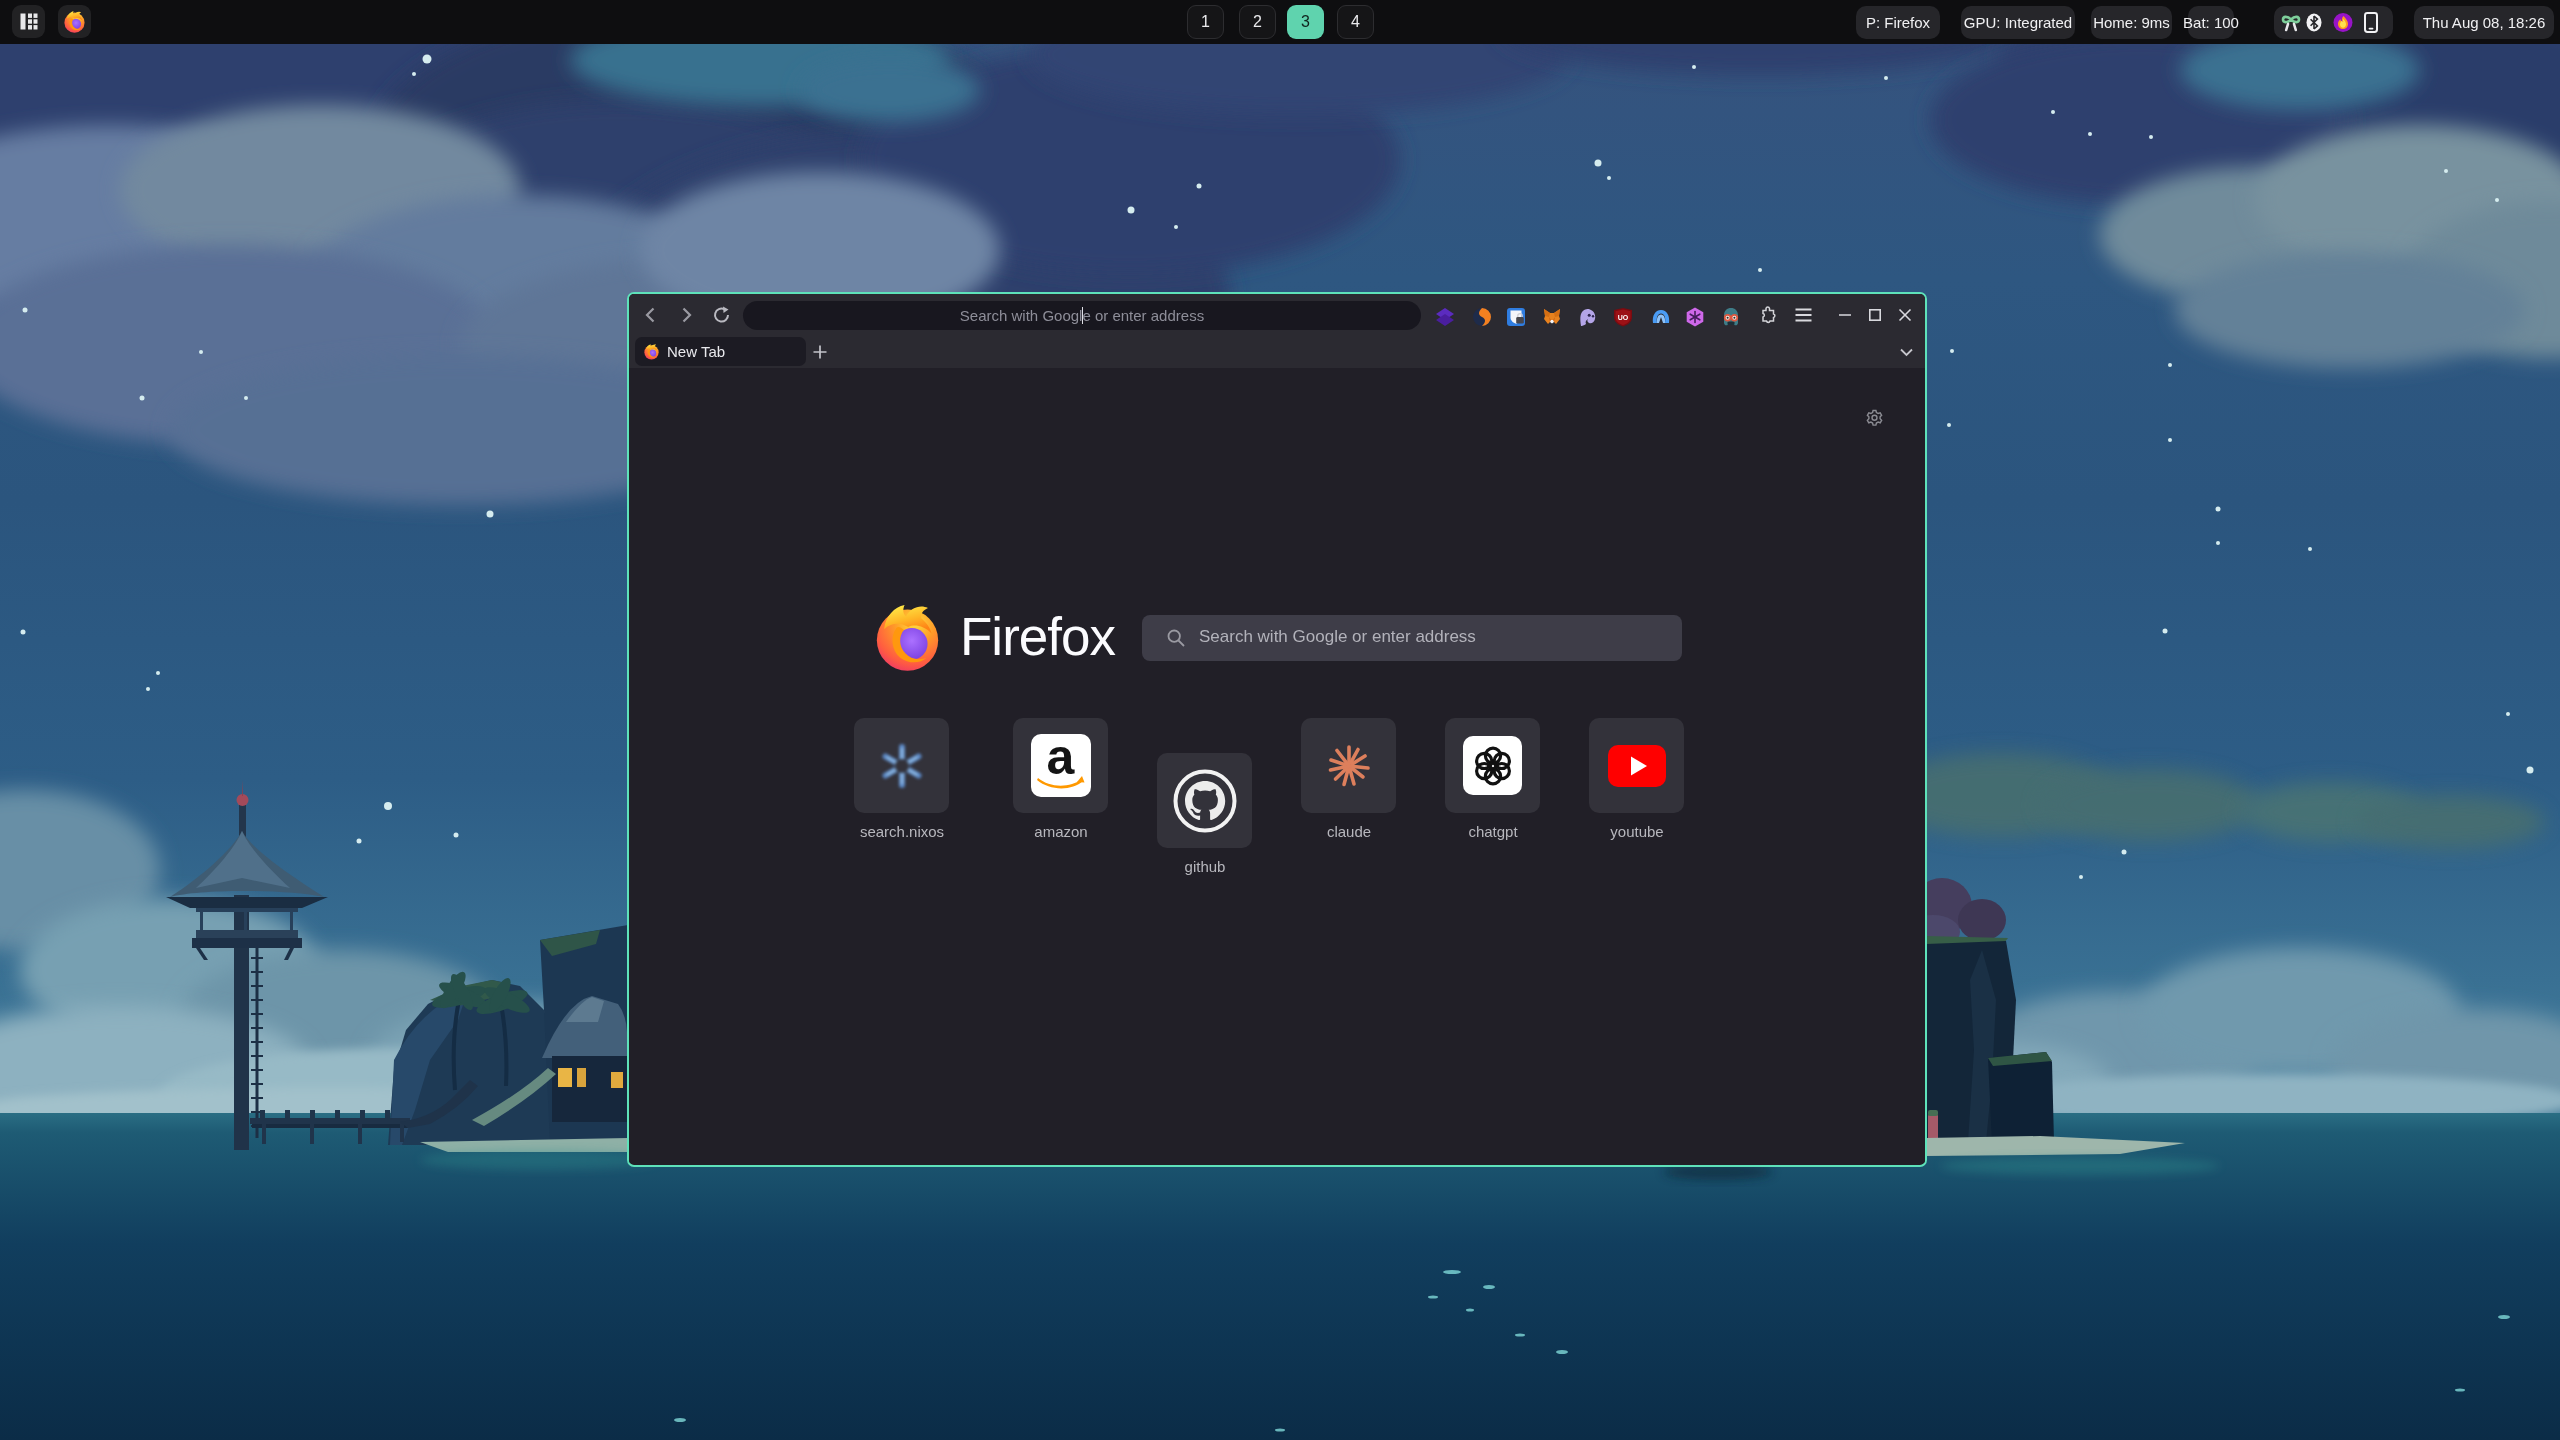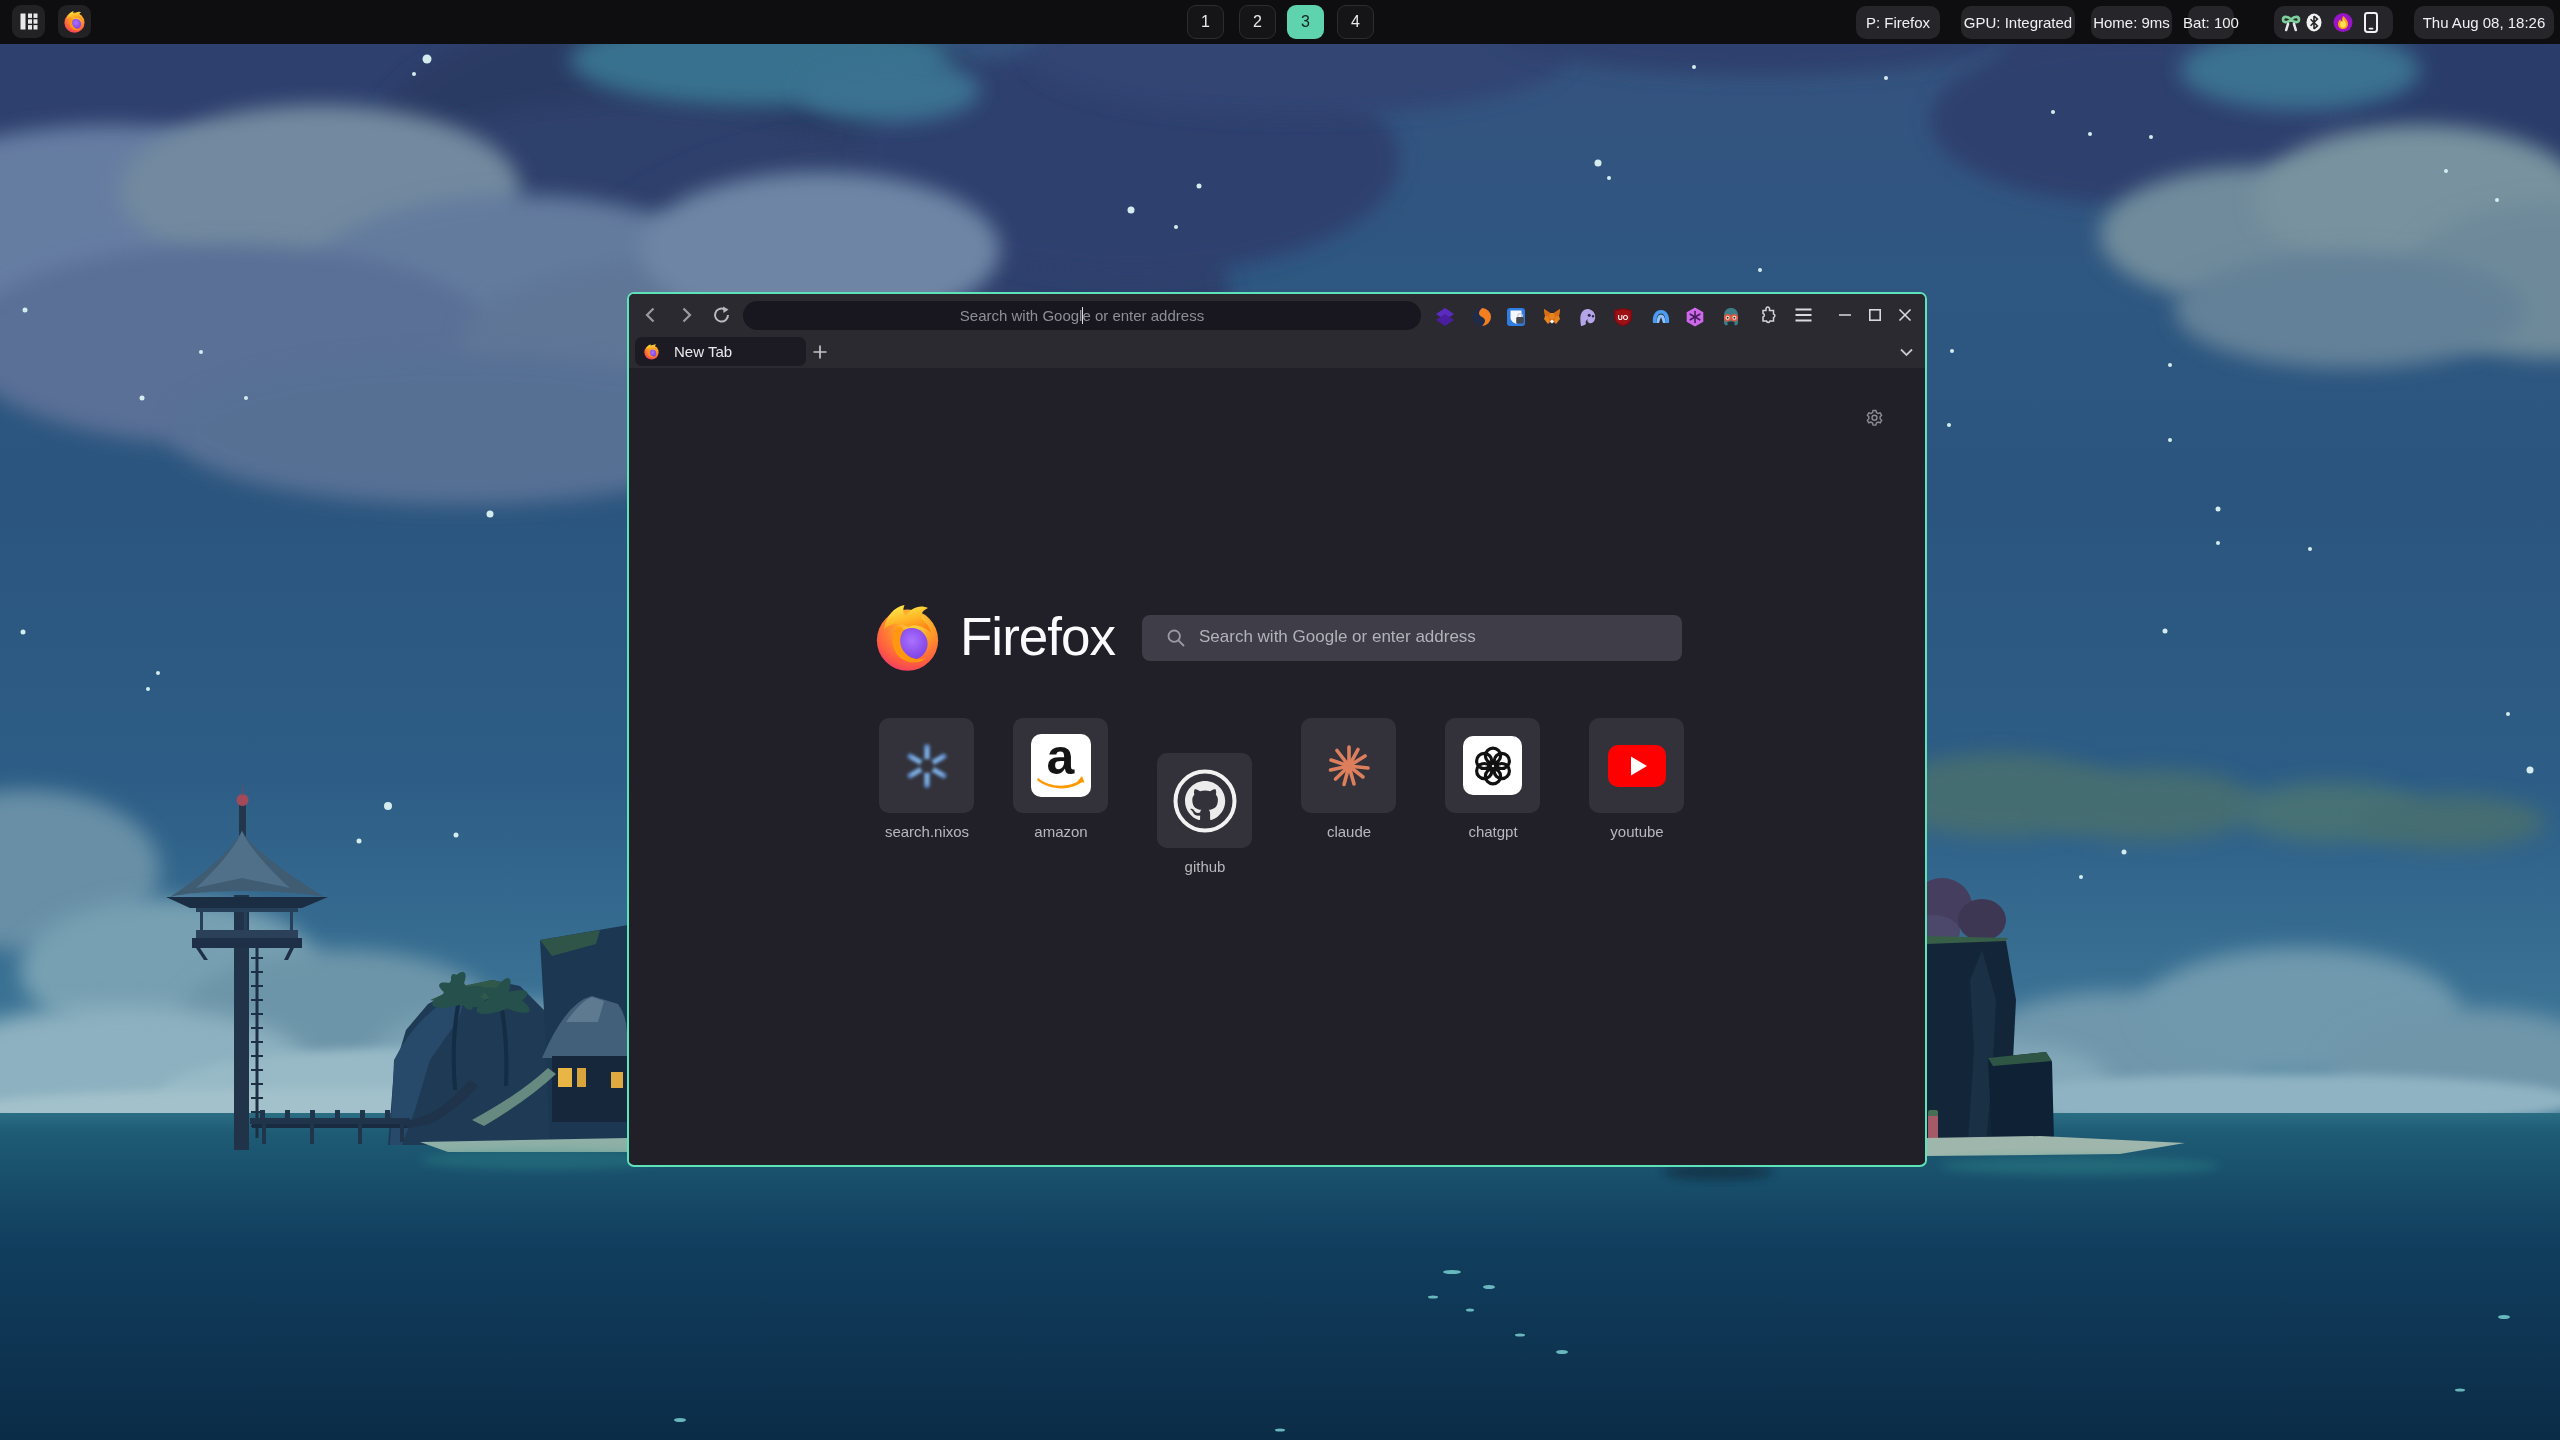--- a/index.html
+++ b/index.html
@@ -464,21 +464,21 @@
           <line x1="2.5" y1="2.5" x2="13.5" y2="13.5"></line>
           <line x1="13.5" y1="2.5" x2="2.5" y2="13.5"></line>
         </g>
       </svg>
   </div>
   <div id="tabstrip">
     <div id="tab">
       <svg style="margin-left:8px" width="17" height="17" viewBox="0 0 100 100">
           <use href="#fxlogo" width="100" height="100"></use>
         </svg>
-      <span style="margin-left:14px">New Tab</span>
+      <span style="margin-left:7px">New Tab</span>
     </div>
     <svg style="position:absolute;left:183px;top:8px" width="16" height="16" viewBox="0 0 16 16">
         <g stroke="#c5c5cb" stroke-width="1.7">
           <line x1="8" y1="1.5" x2="8" y2="14.5"></line>
           <line x1="1.5" y1="8" x2="14.5" y2="8"></line>
         </g>
       </svg>
     <svg style="position:absolute;left:1270px;top:10px" width="15" height="13" viewBox="0 0 15 13">
         <path d="M2,3.5 L7.5,9 L13,3.5" fill="none" stroke="#c5c5cb" stroke-width="1.8"></path>
       </svg>
@@ -492,21 +492,21 @@
         <use href="#fxlogo" width="100" height="100"></use>
       </svg>
     <div style="position:absolute;left:331px;top:238px;width:300px;height:60px;color:#fbfbfe;font-size:53px;font-weight:normal;letter-spacing:-1px;">Firefox</div>
     <div style="position:absolute;left:513px;top:247px;width:540px;height:46px;border-radius:8px;background:#3e3d48;">
       <svg style="position:absolute;left:24px;top:13px" width="20" height="20" viewBox="0 0 20 20">
         <circle cx="8.2" cy="8.2" r="5.7" fill="none" stroke="#9a9aa2" stroke-width="1.8"></circle>
         <line x1="12.5" y1="12.5" x2="18" y2="18" stroke="#9a9aa2" stroke-width="1.8"></line>
       </svg>
       <span style="position:absolute;left:57px;top:12px;color:#b2b2ba;font-size:17px;">Search with Google or enter address</span>
     </div>
-    <div class="shortcut" style="left:250px;top:350px;">
+    <div class="shortcut" style="left:225px;top:350px;">
       <div class="tile">
         <svg width="46" height="46" viewBox="0 0 46 46" style="filter:blur(1.6px)">
           <g stroke="#5a87c4" stroke-width="6" stroke-linecap="round">
             <line x1="23" y1="4" x2="23" y2="42"></line>
             <line x1="6.5" y1="13.5" x2="39.5" y2="32.5"></line>
             <line x1="6.5" y1="32.5" x2="39.5" y2="13.5"></line>
           </g>
           <g stroke="#8ab4de" stroke-width="3" stroke-linecap="round">
             <line x1="23" y1="6" x2="23" y2="40"></line>
             <line x1="8.5" y1="14.5" x2="37.5" y2="31.5"></line>

